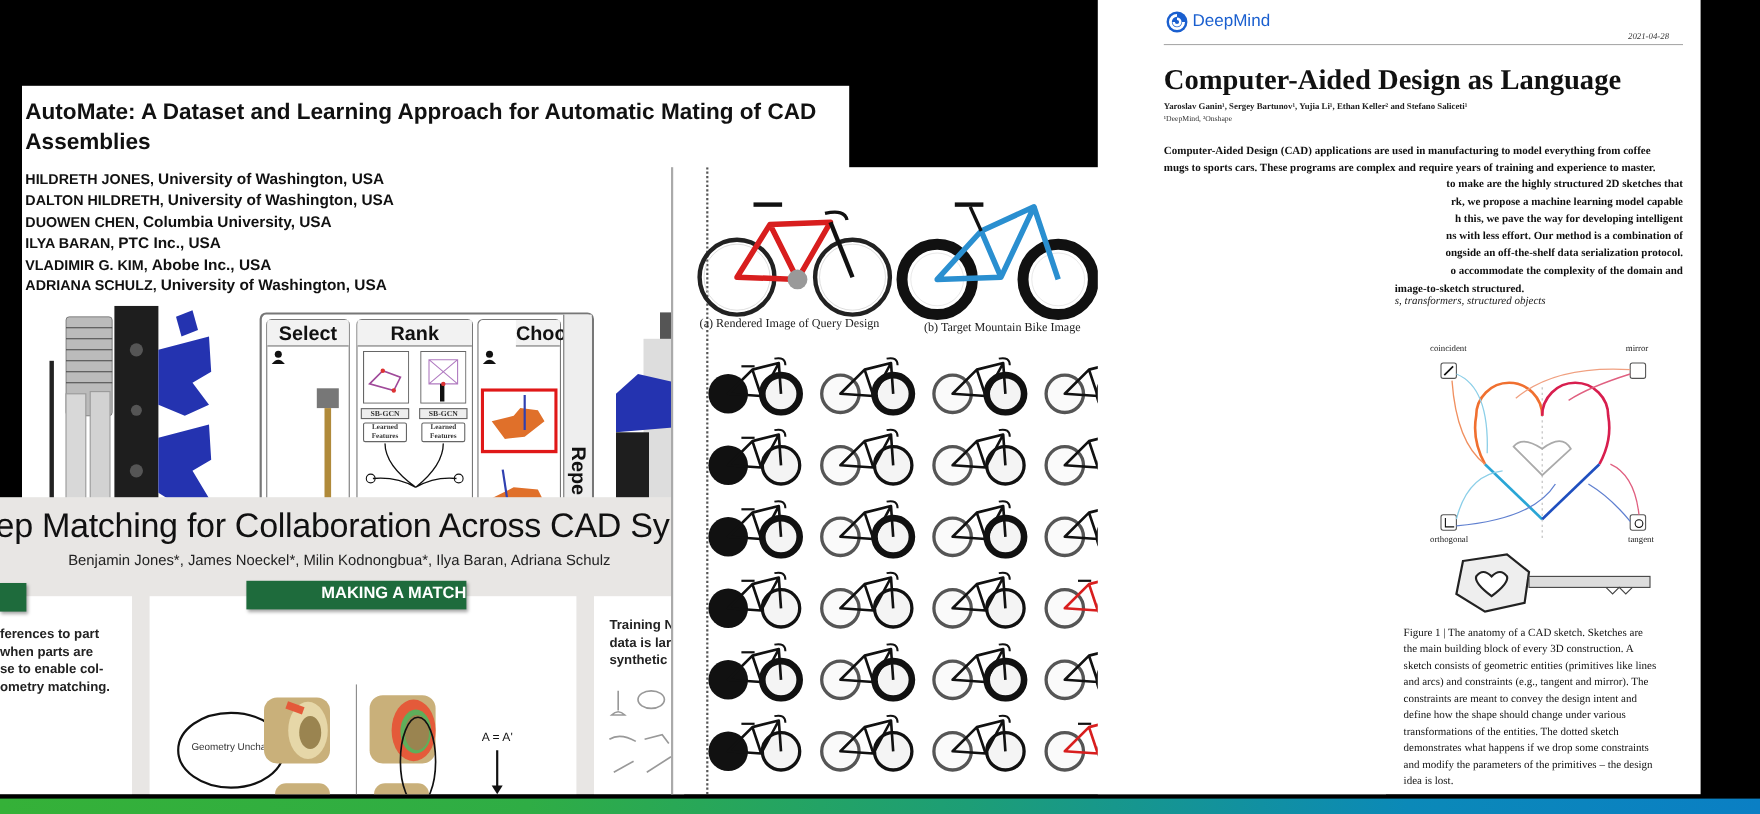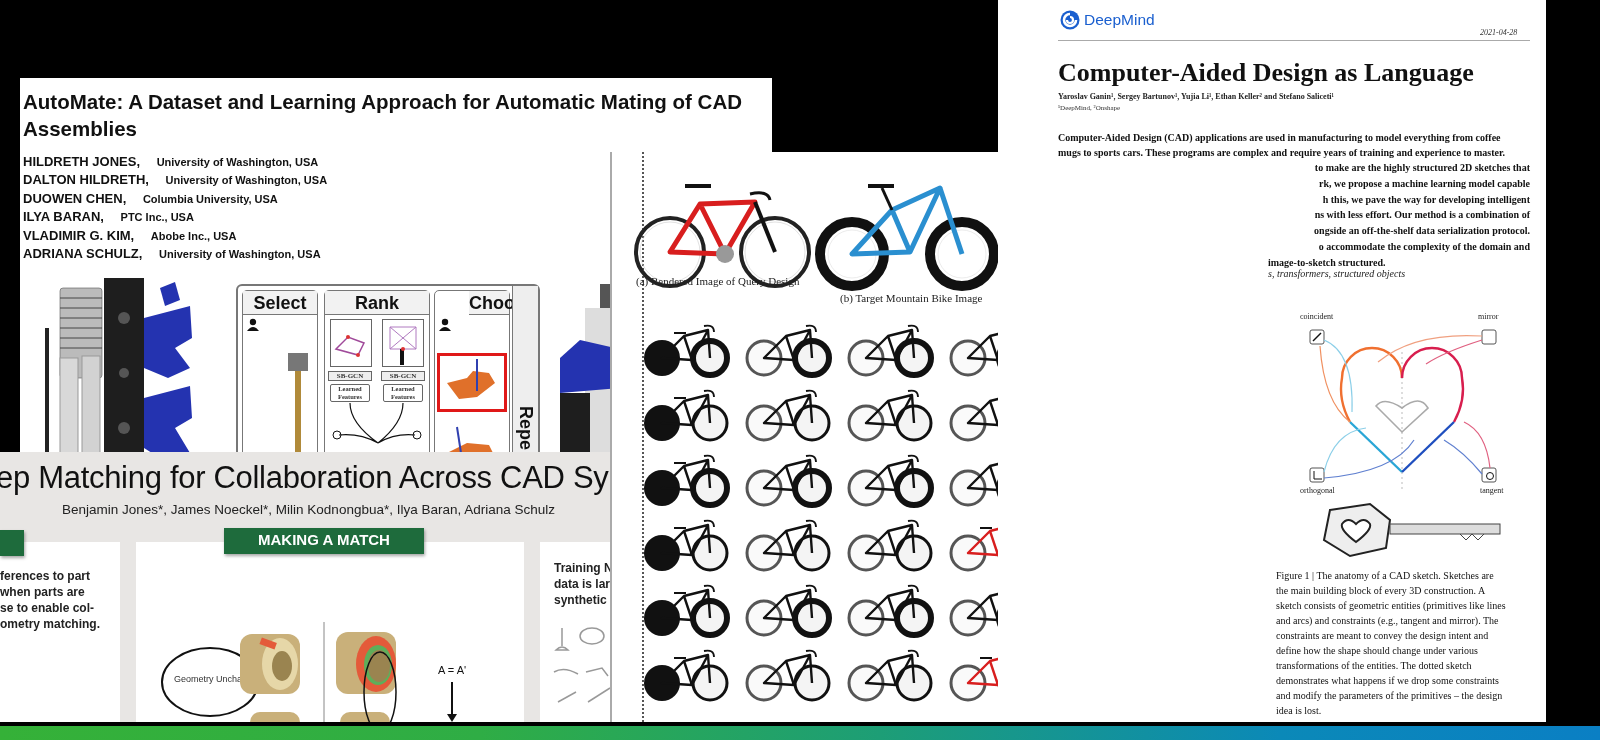--- a/index.html
+++ b/index.html
@@ -10,21 +10,21 @@
   .automate {
     position: absolute; left: 20px; top: 78px; width: 752px; height: 400px;
     background: #fff; overflow: hidden; font-weight: bold;
   }
   .automate .title {
     position: absolute; left: 3px; top: 10px; width: 720px;
     font-family: "Liberation Sans", sans-serif; font-size: 20.5px; line-height: 27px; color: #111;
   }
   .automate .authors { position: absolute; left: 3px; top: 75px; font-family: "Liberation Sans", sans-serif; }
   .automate .author { font-size: 13px; line-height: 18.4px; color: #111; white-space: nowrap; }
-  .automate .author .aff { font-size: 11px; margin-left: 13px; }
+  .automate .author .aff { font-size: 14px; }
   .fig-automate { position: absolute; left: 20px; top: 200px; width: 732px; height: 200px; }
 
   .pipeline { position: absolute; left: 196px; top: 6px; width: 304px; height: 200px;
     border: 2px solid #777; border-radius: 6px; background: #fff; }
   .stage { position: absolute; top: 4px; height: 196px; border: 1.5px solid #777; border-radius: 5px; background: #fff; }
   .stage .hdr { height: 24px; border-bottom: 1.5px solid #777; background: #f2f2f2; text-align: center;
     font-family: "Liberation Sans", sans-serif; font-size: 18px; line-height: 24px; color: #111; }
   .stage.select { left: 4px; width: 76px; }
   .stage.rank { left: 86px; width: 106px; }
   .stage.choose { left: 196px; width: 76px; padding-left: 34px; }
@@ -37,21 +37,21 @@
   
   .poster {
     position: absolute; left: 0; top: 452px; width: 622px; height: 270px; background: #e8e6e4; overflow: hidden;
   }
   .poster .ptitle { position: absolute; left: -4px; top: 8px; white-space: nowrap;
     font-family: "Liberation Sans", sans-serif; font-size: 31px; color: #111; letter-spacing: -0.3px; }
   .poster .pauthors { position: absolute; left: 62px; top: 50px; white-space: nowrap;
     font-family: "Liberation Sans", sans-serif; font-size: 13.5px; color: #222; }
   .panel { position: absolute; background: #fff; }
   .banner { position: absolute; background: #1e6b3c; color: #fff; font-family: "Liberation Sans", sans-serif;
-    font-weight: bold; font-size: 15px; text-align: center; line-height: 24px; box-shadow: 1px 2px 3px rgba(0,0,0,0.35); }
+    font-weight: bold; font-size: 15px; text-align: right; line-height: 24px; box-shadow: 1px 2px 3px rgba(0,0,0,0.35); }
   .ptext { position: absolute; font-family: "Liberation Sans", sans-serif; font-weight: bold; font-size: 12px; line-height: 16px; color: #222; white-space: nowrap; }
 
   
   .bikes {
     position: absolute; left: 610px; top: 152px; width: 650px; height: 570px; background: #fff;
     border-left: 2px solid #aaa; overflow: hidden;
   }
   .bikes .dash { position: absolute; left: 30px; top: 0; height: 570px; border-left: 2px dotted #555; }
   .caption { position: absolute; font-size: 11px; color: #222; white-space: nowrap; }
   .priority-box { position: absolute; left: 482px; top: 40px; width: 76px; height: 76px; background: #f3f3f3; }
@@ -278,21 +278,21 @@
         <circle cx="40" cy="82" r="24"></circle>
         <circle cx="150" cy="82" r="24"></circle>
       </g>
     <g fill="none" stroke="#2a8fd0" stroke-width="5" stroke-linejoin="round">
       <path d="M40 82 L80 38 L128 16 L98 80 Z M80 38 L98 80 M128 16 L150 82"></path>
     </g>
     <rect x="56" y="12" width="26" height="4" fill="#111"></rect>
     <path d="M70 16 L80 38" stroke="#111" stroke-width="3"></path>
   </svg>
 
-  <div class="caption" style="left:24px;top:123px">(a) Rendered Image of Query Design</div>
+  <div class="caption" style="left:24px;top:136px">(a) Rendered Image of Query Design</div>
   <div class="caption" style="left:228px;top:140px">(b) Target Mountain Bike Image</div>
   <div class="caption" style="left:468px;top:140px">(c) Objective Priorities</div>
 
   <div class="sim-text" style="left:472px;top:26px;width:100px">Frame Safety Factor</div>
   <div class="sim-text" style="left:472px;top:120px;width:100px">Frame Mass</div>
   <div class="sim-text" style="left:404px;top:48px;width:70px;white-space:normal">Similarity to: 'A futuristic black cyberpunk-style road racing bicycle'</div>
   <div class="sim-text" style="left:566px;top:52px;width:70px">Similarity to:</div>
 
   <svg class="priority-box" width="76" height="76" viewBox="0 0 76 76">
     <rect x="0" y="0" width="76" height="76" fill="#f3f3f3"></rect>

